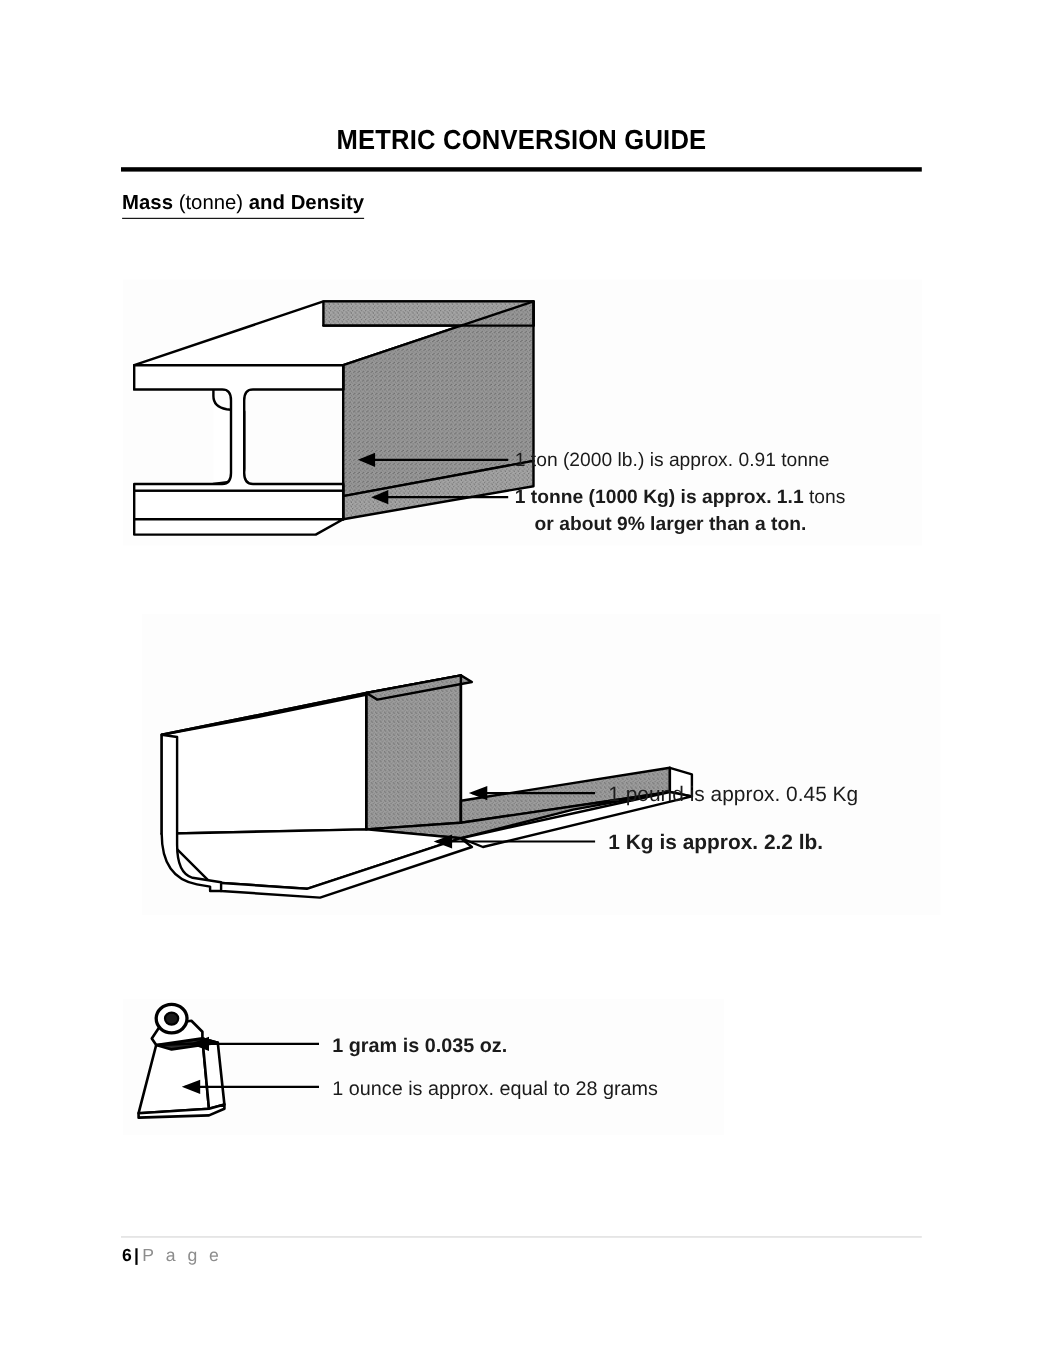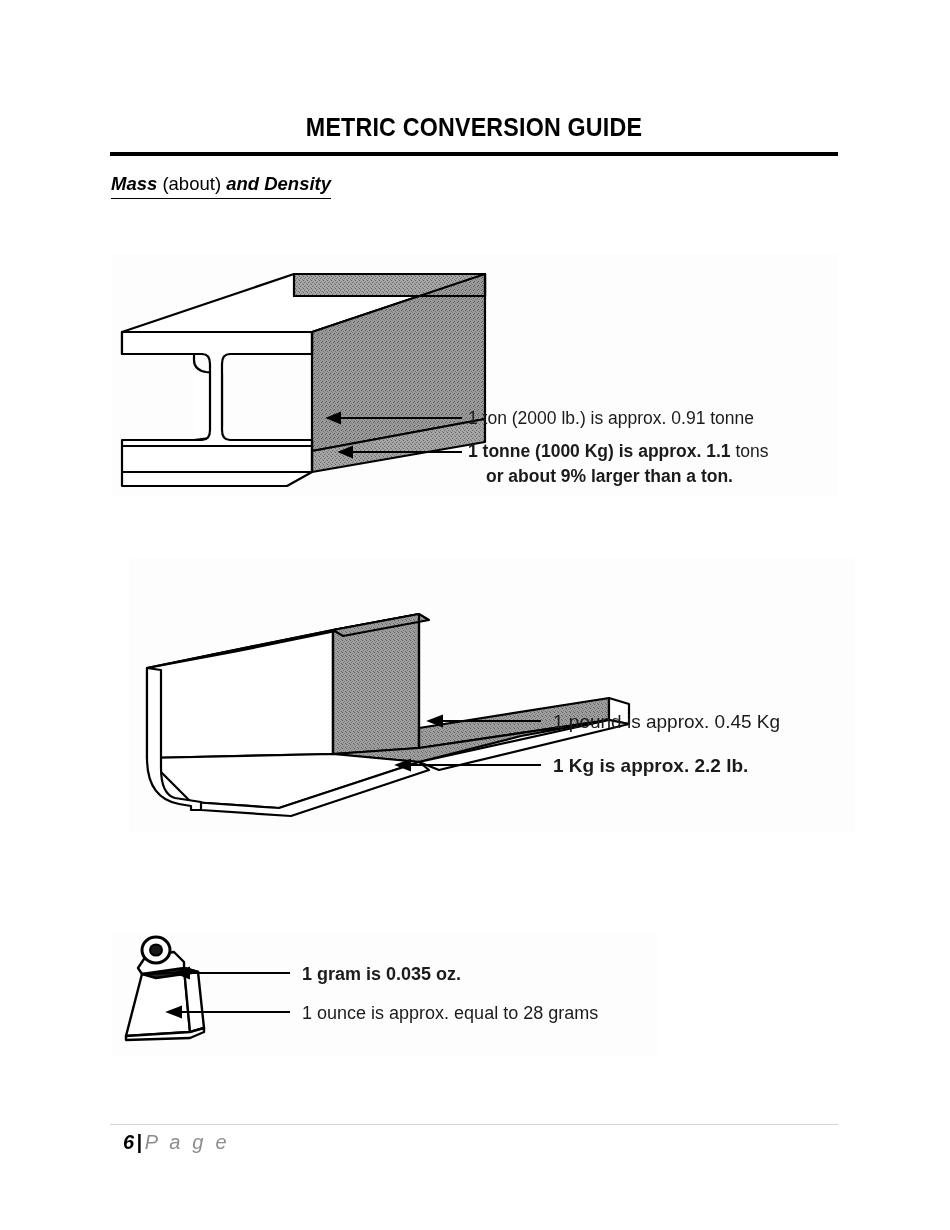--- a/index.html
+++ b/index.html
@@ -53,69 +53,68 @@
     position: absolute;
     left: 111px;
     top: 172px;
     font-size: 18.5px;
     line-height: 24px;
     white-space: nowrap;
     border-bottom: 1.6px solid #000;
     padding-bottom: 2px;
     font-family: "Liberation Sans", sans-serif;
   }
-  .section-heading .b { font-weight: bold; font-style: italic; }
+  .section-heading .b { font-weight: bold; }
   .section-heading .n { font-weight: normal; }
 
   
   .figure {
     position: absolute;
     background: #fdfdfd;
     text-align: center;
   }
   .figure svg { display: block; }
 
   #figure-ibeam    { left: 112px; top: 254px;  width: 726px; height: 242px; }
   #figure-angle    { left: 129px; top: 558px;  width: 726px; height: 274px; }
-  #figure-weight   { left: 112px; top: 932px;  width: 546px; height: 124px; }
+  #figure-weight   { left: 112px; top: 908px;  width: 546px; height: 124px; }
 
   
   .footer-rule {
     position: absolute;
     left: 110px;
     top: 1124px;
     width: 728px;
     height: 1px;
     background: #d4d4d4;
   }
   .footer-text {
     position: absolute;
-    left: 123px;
+    left: 111px;
     top: 1132px;
-    font-size: 20px;
+    font-size: 16px;
     line-height: 20px;
     white-space: nowrap;
     font-family: "Liberation Sans", sans-serif;
-    font-style: italic;
   }
   .footer-text .pg-num { font-weight: bold; color: #000; }
   .footer-text .pg-sep { font-weight: bold; color: #000; padding: 0 3px 0 2px; }
   .footer-text .pg-word { color: #8d8d8d; letter-spacing: 3.2px; }
 </style>
 </head>
 <body>
 
 <div class="page">
 
   <div class="doc-title">METRIC CONVERSION GUIDE</div>
 
   <div class="title-rule"></div>
 
   <div class="section-heading">
-    <span class="b">Mass</span><span class="n"> (about)</span><span class="b"> and Density</span>
+    <span class="b">Mass</span><span class="n"> (tonne)</span><span class="b"> and Density</span>
   </div>
 
   <div class="figure" id="figure-ibeam">
     <svg viewBox="0 0 726 242" width="726" height="242">
       <defs>
         <pattern id="grainA" width="4" height="4" patternUnits="userSpaceOnUse">
           <rect width="4" height="4" fill="#a6a6a6"></rect>
           <rect x="0" y="0" width="1" height="1" fill="#6f6f6f"></rect>
           <rect x="2" y="1" width="1" height="1" fill="#7d7d7d"></rect>
           <rect x="1" y="3" width="1" height="1" fill="#8a8a8a"></rect>

